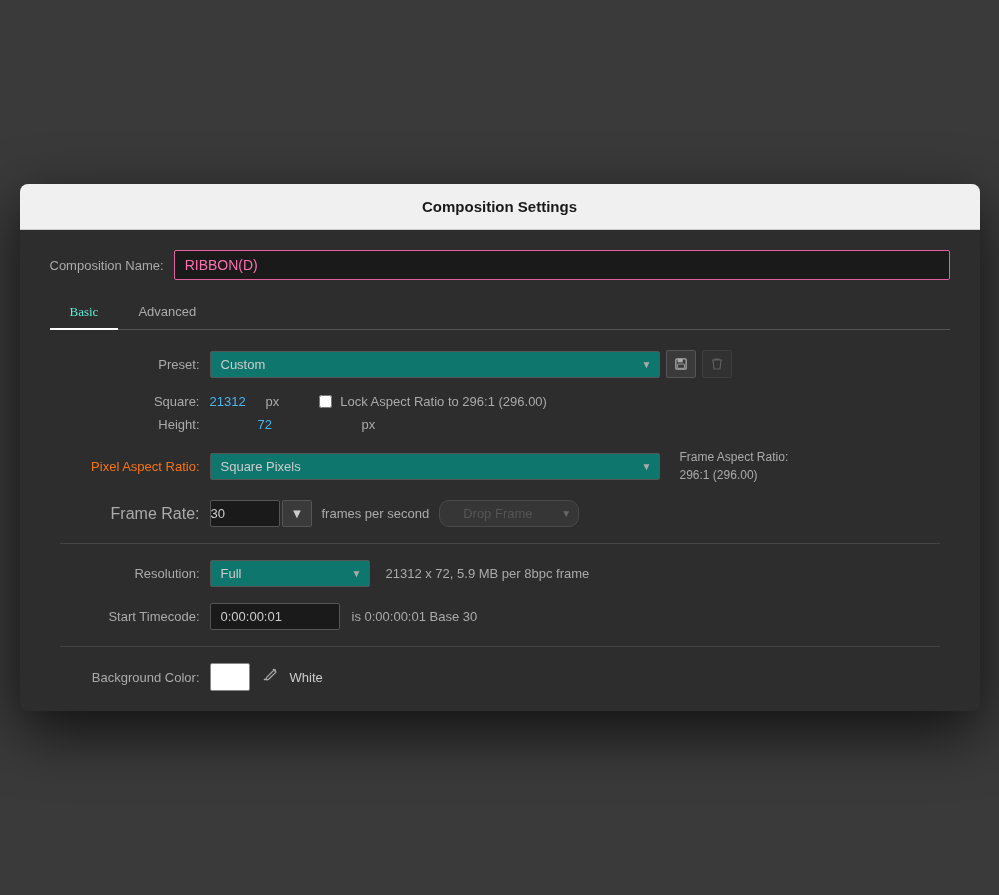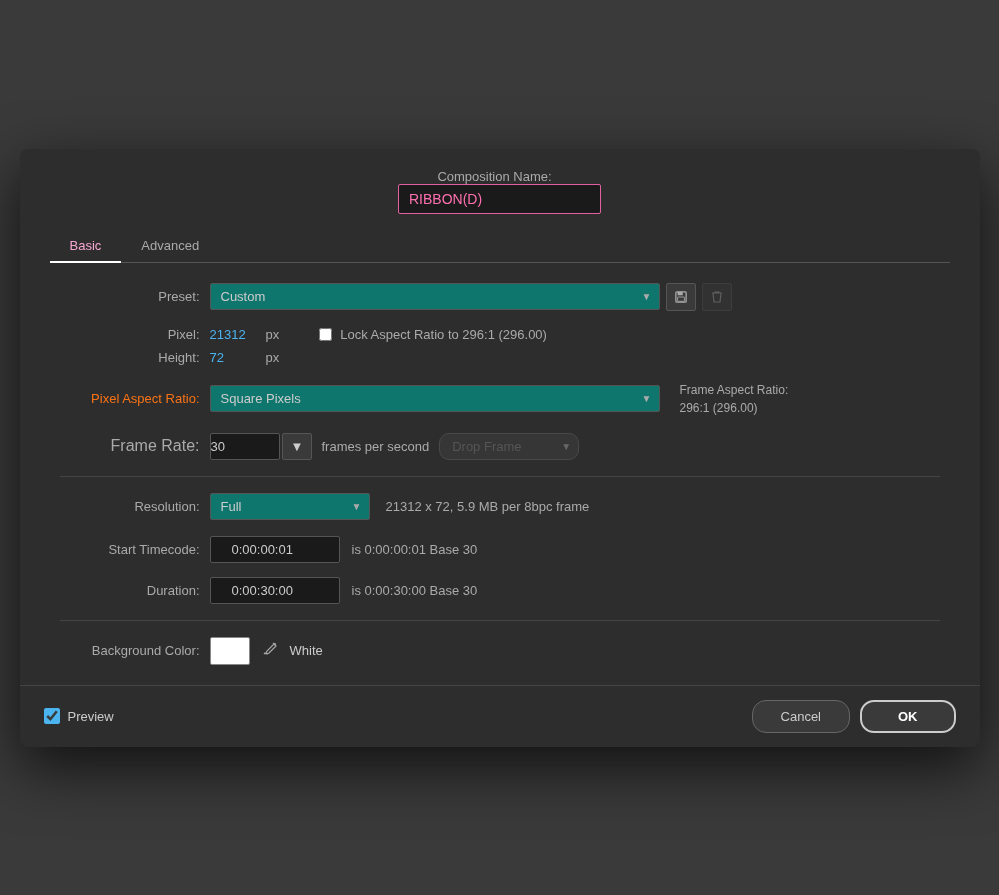--- a/index.html
+++ b/index.html
@@ -34,21 +34,20 @@
     }
 
     .dialog-body {
       padding: 20px 30px 20px 30px;
     }
 
     .comp-name-row {
       display: flex;
       align-items: center;
       margin-bottom: 16px;
-      flex-direction: column;
     }
 
     .comp-name-row label {
       color: #aaa;
       font-size: 13px;
       margin-right: 10px;
       white-space: nowrap;
     }
 
     .comp-name-input {
@@ -72,22 +71,23 @@
     .tab {
       padding: 8px 20px;
       cursor: pointer;
       font-size: 13px;
       color: #aaa;
       border-bottom: 2px solid transparent;
       margin-bottom: -1px;
     }
 
     .tab.active {
-      color: #f9a8d4;
+      color: #5eead4;
       border-bottom: 2px solid #fff;
+      font-family: Liberation Serif, serif;
     }
 
     
     .form-section {
       padding: 0 10px;
     }
 
     .form-label {
       color: #aaa;
       font-size: 13px;
@@ -166,20 +166,21 @@
     }
 
     .width-row {
       display: flex;
       align-items: center;
       margin-bottom: 8px;
     }
 
     .height-row {
       display: flex;
+      gap: 48px;
     }
 
     .dim-label {
       color: #aaa;
       font-size: 13px;
       text-align: right;
       width: 140px;
       margin-right: 10px;
     }
 
@@ -287,21 +288,21 @@
       font-size: 13px;
       margin: 0 10px;
     }
 
     .drop-frame-select {
       appearance: none;
       background: #3a3a3a;
       border: 1px solid #555;
       color: #666;
       font-size: 13px;
-      padding: 5px 30px 5px 12px;
+      padding: 5px 30px 5px 23px;
       cursor: pointer;
       outline: none;
       border-radius: 10px;
       width: 140px;
     }
 
     .divider {
       border: none;
       border-top: 1px solid #444;
       margin: 16px 0;
@@ -345,21 +346,21 @@
       text-align: right;
       width: 140px;
       margin-right: 10px;
     }
 
     .timecode-input {
       background: #1a1a1a;
       border: 1px solid #555;
       color: #ccc;
       font-size: 13px;
-      padding: 5px 21px;
+      padding: 5px 10px;
       width: 130px;
       outline: none;
       border-radius: 2px;
     }
 
     .timecode-info {
       color: #aaa;
       font-size: 13px;
       margin-left: 12px;
     }
@@ -454,20 +455,23 @@
       padding: 7px 36px;
       cursor: pointer;
       border-radius: 14px;
     }
   </style>
 </head>
 <body>
 
 <div class="dialog">
 
+  <div class="dialog-title">
+    <span>Composition Settings</span>
+  </div>
 
   <div class="dialog-body">
 
     <div class="comp-name-row">
       <label class="form-label">Composition Name:</label>
       <input class="comp-name-input" type="text" value="RIBBON(D)" style="">
     </div>
 
     <div class="tabs">
       <div class="tab active">
@@ -501,21 +505,21 @@
         </button>
         <button class="icon-btn" disabled="" title="Delete preset">
           <svg width="12" height="14" viewBox="0 0 12 14" fill="none">
             <path d="M1 3h10M4 3V2h4v1M2 3l1 9h6l1-9" stroke="#aaa" stroke-width="1.2" fill="none"></path>
           </svg>
         </button>
       </div>
 
       <div class="dim-section">
         <div class="width-row">
-          <span class="dim-label">Pixel:</span>
+          <span class="dim-label">Square:</span>
           <span class="dim-value">21312</span>
           <span class="dim-unit">px</span>
           <div class="lock-section">
             <input type="checkbox" class="lock-checkbox" style="">
             <span class="lock-label">Lock Aspect Ratio to 296:1 (296.00)</span>
           </div>
         </div>
         <div class="height-row">
           <span class="dim-label">Height:</span>
           <span class="dim-value">72</span>
@@ -570,47 +574,32 @@
         </div>
         <span class="resolution-info">21312 x 72, 5.9 MB per 8bpc frame</span>
       </div>
 
       <div class="timecode-row">
         <span class="timecode-label">Start Timecode:</span>
         <input class="timecode-input" type="text" value="0:00:00:01" style="">
         <span class="timecode-info">is 0:00:00:01  Base 30</span>
       </div>
 
-      <div class="timecode-row">
-        <span class="timecode-label">Duration:</span>
-        <input class="timecode-input" type="text" value="0:00:30:00" style="">
-        <span class="timecode-info">is 0:00:30:00  Base 30</span>
-      </div>
 
       <hr class="divider">
 
       <div class="bg-color-row">
         <span class="bg-color-label">Background Color:</span>
         <div class="color-swatch" style="background:#ffffff;"></div>
         <button class="eyedropper-btn" title="Pick color">
           <svg width="16" height="16" viewBox="0 0 16 16" fill="none">
             <path d="M11 2l3 3-7 7-2 1-1-1 1-2 7-7z" stroke="#aaa" stroke-width="1.2" fill="none"></path>
             <path d="M2 13l1-1 1 1" stroke="#aaa" stroke-width="1.2" fill="none"></path>
             <circle cx="13" cy="3" r="1" fill="#aaa"></circle>
           </svg>
         </button>
         <span class="color-name">White</span>
       </div>
 
     </div>
   </div>
 
-  <div class="dialog-footer">
-    <div class="preview-section">
-      <input type="checkbox" class="preview-checkbox" checked="" style="">
-      <span class="preview-label">Preview</span>
-    </div>
-    <div class="footer-buttons">
-      <button class="btn-cancel">Cancel</button>
-      <button class="btn-ok">OK</button>
-    </div>
-  </div>
 </div>
 
 </body></html>

